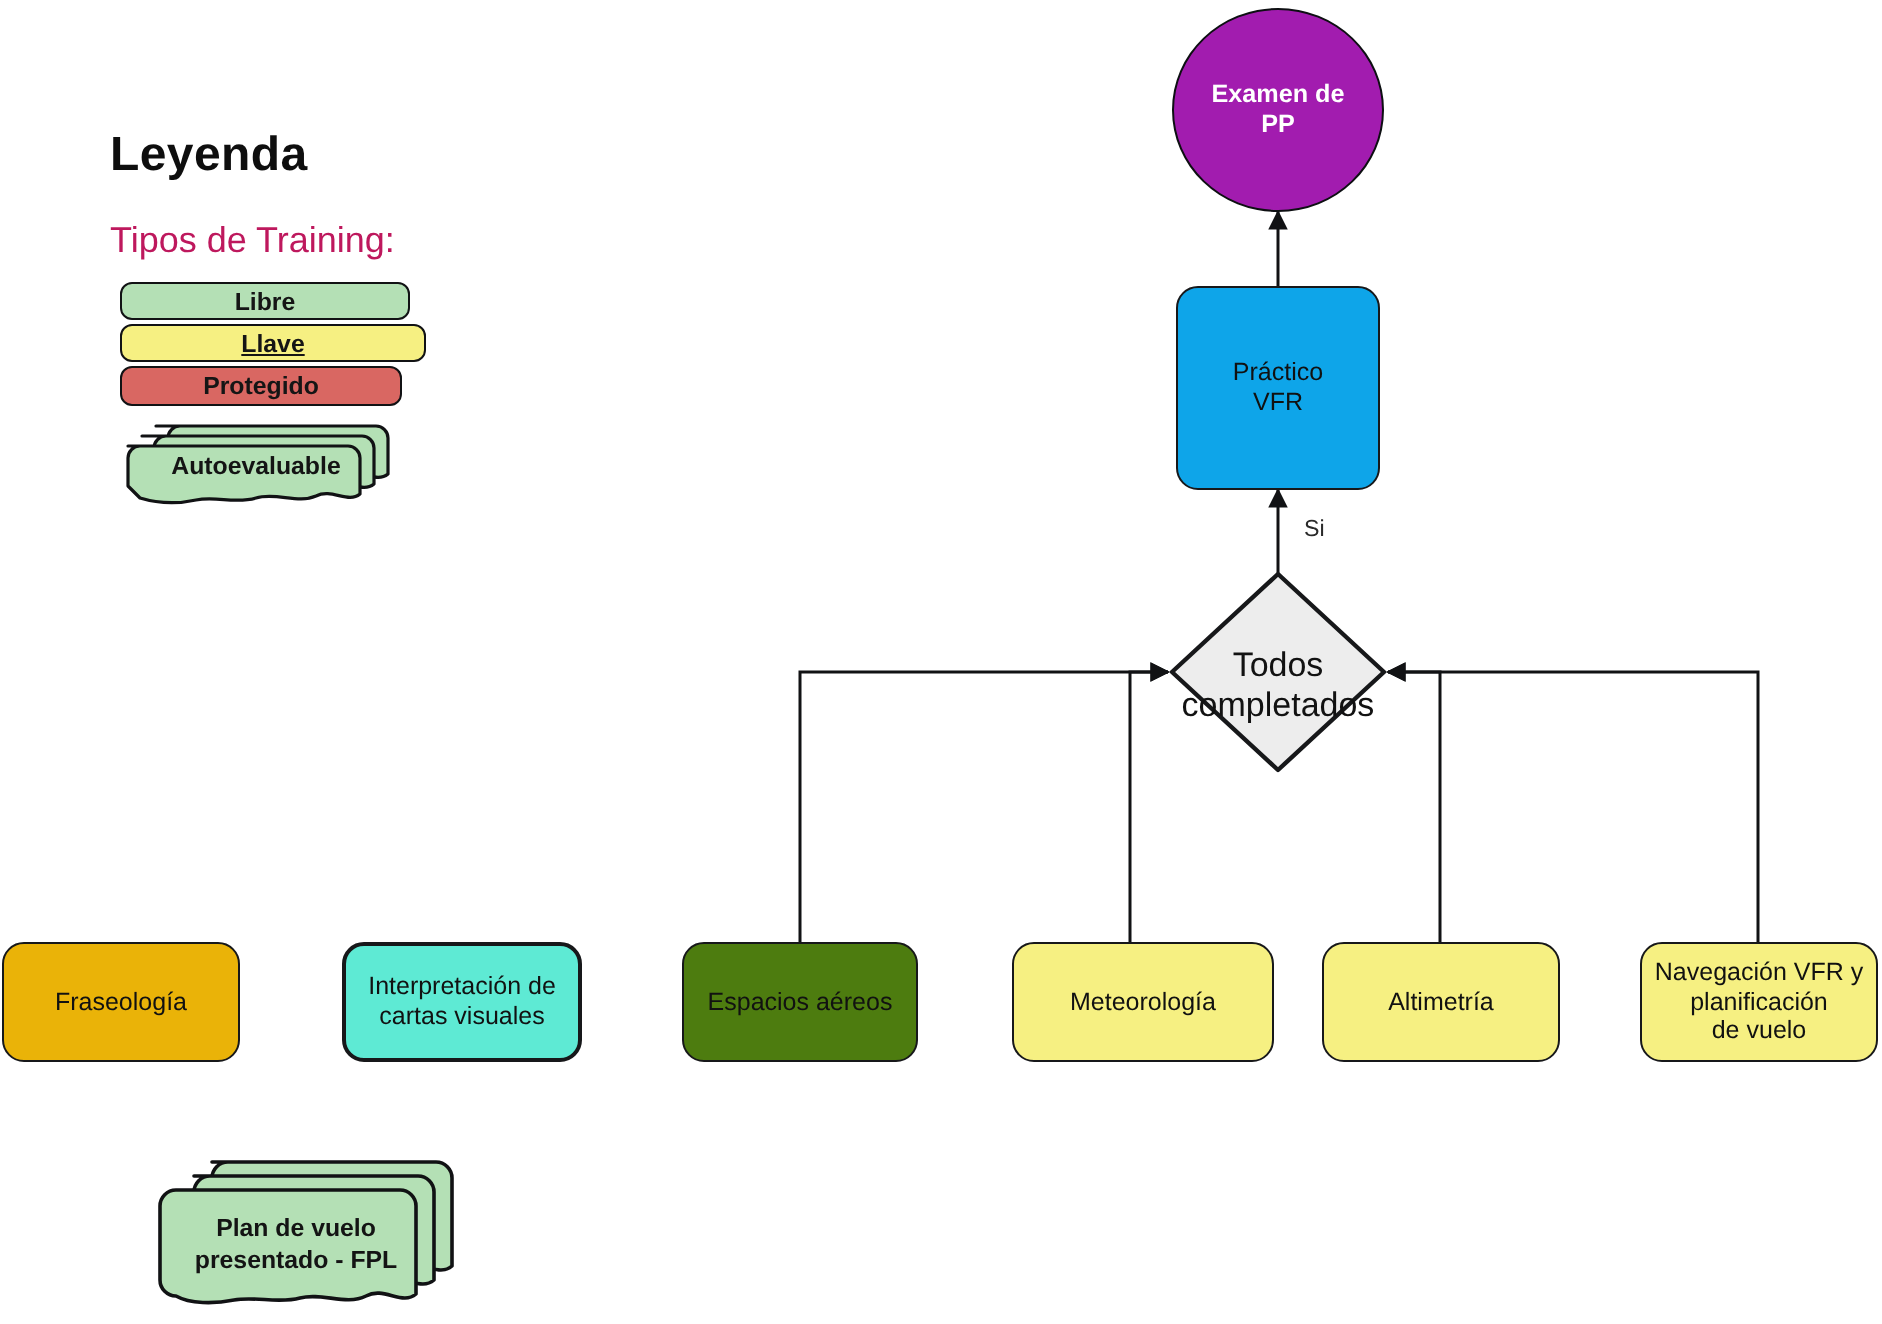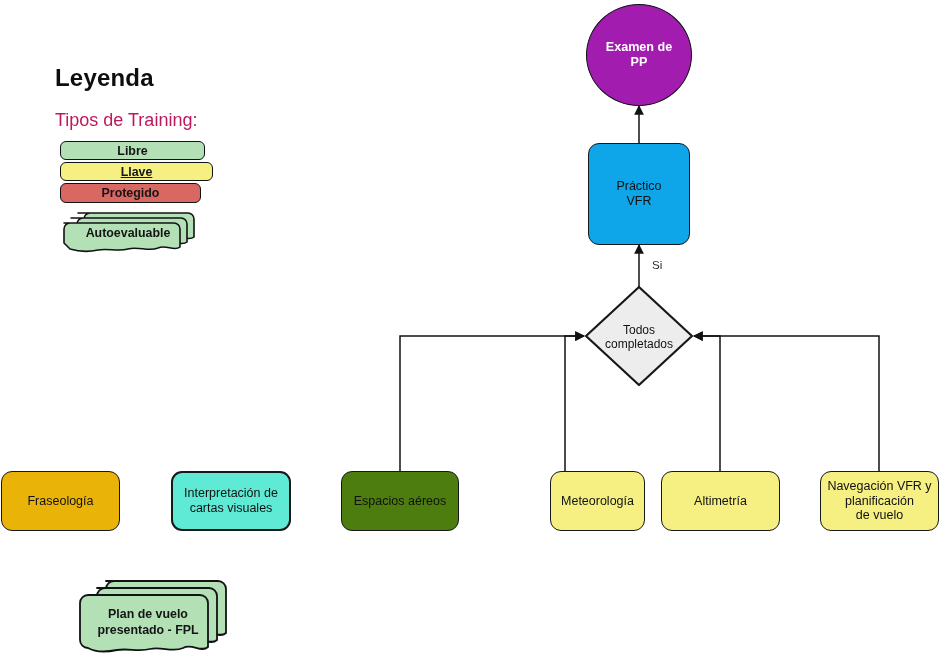--- a/index.html
+++ b/index.html
@@ -98,21 +98,21 @@
     pointer-events: none;
   }
 
   
   .diamond-wrap { position: absolute; }
   .diamond-wrap svg { display: block; }
   .diamond-label {
     position: absolute;
     left: 0; right: 0;
     text-align: center;
-    font-size: 12px;
+    font-size: 17px;
     color: #121212;
     line-height: 1.2;
     white-space: pre-line;
     pointer-events: none;
   }
 
   .edge-label {
     position: absolute;
     font-size: 11.6px;
     color: #2a2a2a;
@@ -190,21 +190,21 @@
 completados</div>
   </div>
 
   <div class="node rbox" style="left:1px; top:471px; width:119px; height:60px; background:#eab308;text-align:right;">Fraseología</div>
 
   <div class="node rbox thick" style="left:171px; top:471px; width:120px; height:60px; background:#5eead4;">Interpretación de
 cartas visuales</div>
 
   <div class="node rbox" style="left:341px; top:471px; width:118px; height:60px; background:#4d7c0f;">Espacios aéreos</div>
 
-  <div class="node rbox" style="left:506px; top:471px; width:95px; height:60px; background:#f6f082;margin-left:44px;">Meteorología</div>
+  <div class="node rbox" style="left:506px; top:471px; width:131px; height:60px; background:#f6f082;">Meteorología</div>
 
   <div class="node rbox" style="left:661px; top:471px; width:119px; height:60px; background:#f6f082;">Altimetría</div>
 
   <div class="node rbox" style="left:820px; top:471px; width:119px; height:60px; background:#f6f082;">Navegación VFR y
 planificación
 de vuelo</div>
 
   <div class="docstack" style="left:80px; top:575px; width:160px; height:86px;">
     <svg width="160" height="86" viewBox="0 0 160 86">
 

